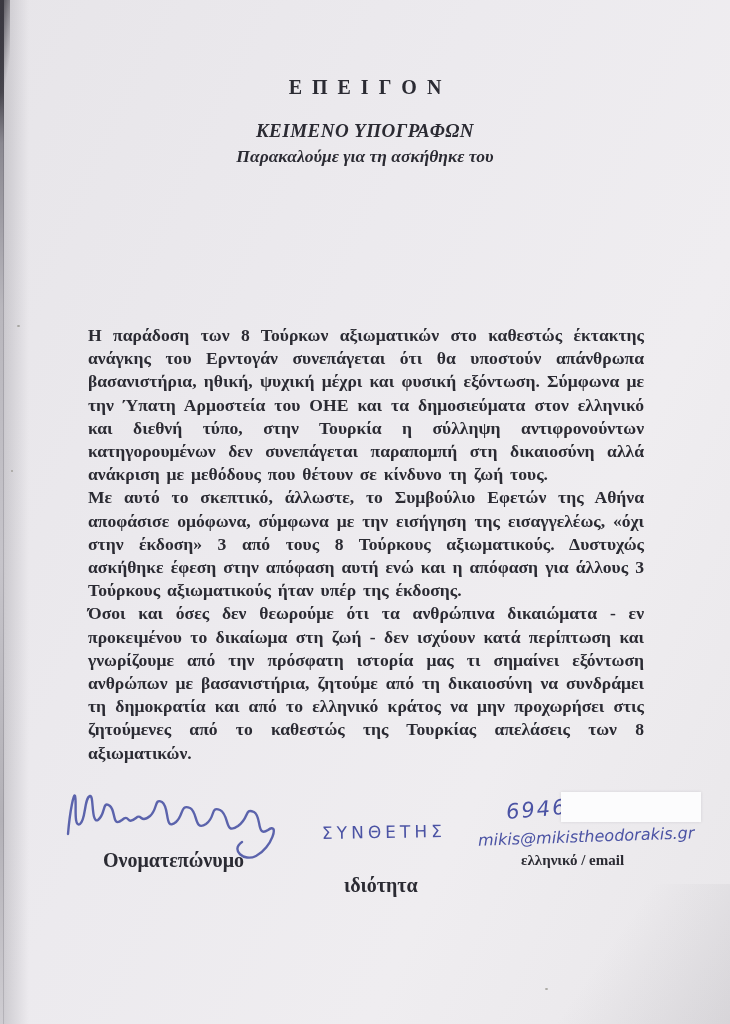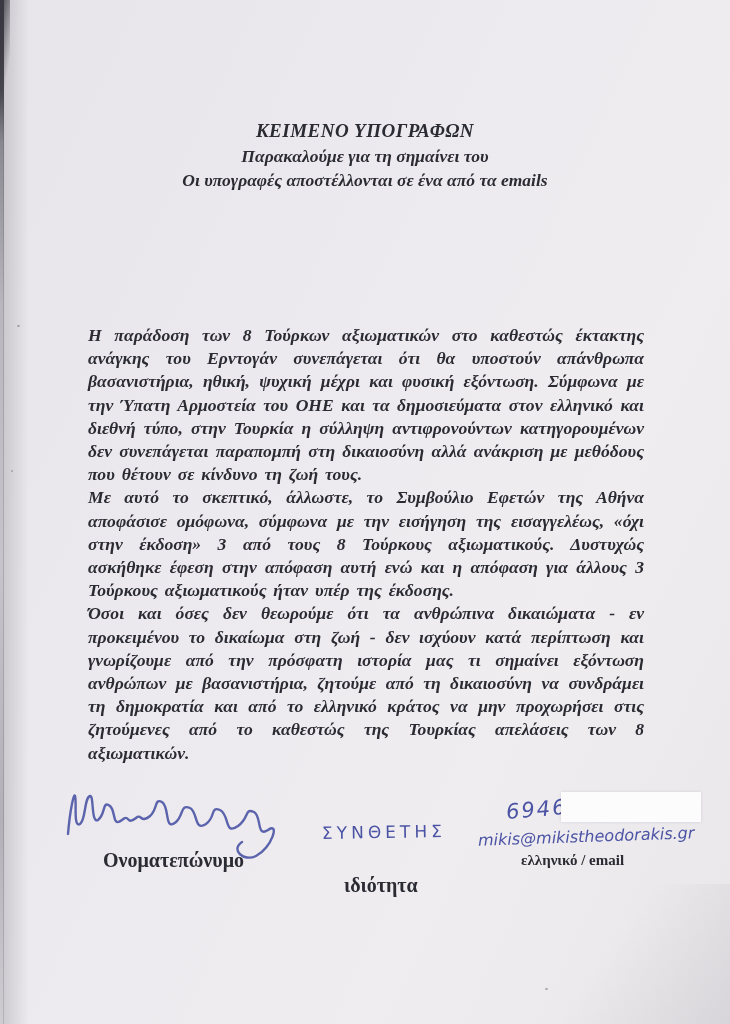--- a/index.html
+++ b/index.html
@@ -46,21 +46,21 @@
   .headline{
     left:88px;width:560px;top:276px;
     font-size:19px;letter-spacing:.6px;word-spacing:5px;
   }
 
   .bodytext{
     left:88px;width:556px;top:324px;
     font-size:17.6px;line-height:23.2px;text-align:justify;
     word-spacing:2.5px;
   }
-  .bodytext p{margin:0;font-style:italic;}
+  .bodytext p{margin:0;}
 
   .hand{color:#4b53a4;font-family:"DejaVu Sans",sans-serif;}
   .sig-svg{left:58px;top:780px;width:240px;height:80px;}
   .hw-role{left:322px;top:822px;font-size:17px;letter-spacing:4px;transform:rotate(-1deg);}
   .hw-phone{left:506px;top:797px;font-size:21px;font-style:italic;letter-spacing:2px;transform:rotate(-5deg);}
   .redact{
     left:561px;top:792px;width:140px;height:30px;
     background:#fcfcfd;box-shadow:0 0 3px rgba(40,40,50,.12);
   }
   .hw-email{left:478px;top:827px;font-size:16px;font-style:italic;transform:rotate(-2deg);white-space:nowrap;}
@@ -76,25 +76,25 @@
 <div class="paper">
 
   <div class="edge-left"></div>
   <div class="shadow-left"></div>
   <div class="corner-tl"></div>
   <div class="curl-br"></div>
   <div class="speck" style="left:17px;top:325px;width:3px;height:2px;"></div>
   <div class="speck" style="left:11px;top:470px;width:2px;height:2px;"></div>
   <div class="speck" style="left:545px;top:988px;width:3px;height:2px;"></div>
 
+  <div class="abs print urgent">ΕΠΕΙΓΟΝ</div>
 
   <div class="abs print notice">
     <div class="n-title">ΚΕΙΜΕΝΟ ΥΠΟΓΡΑΦΩΝ</div>
-    <div class="n-line">Παρακαλούμε για τη σημαίνει του</div>
-    <div class="n-line">Οι υπογραφές αποστέλλονται σε ένα από τα emails</div>
+    <div class="n-line">Παρακαλούμε για τη ασκήθηκε του</div>
   </div>
 
 
   <div class="abs print bodytext">
     <p>Η παράδοση των 8 Τούρκων αξιωματικών στο καθεστώς έκτακτης ανάγκης του Ερντογάν συνεπάγεται ότι θα υποστούν απάνθρωπα βασανιστήρια, ηθική, ψυχική μέχρι και φυσική εξόντωση. Σύμφωνα με την Ύπατη Αρμοστεία του ΟΗΕ και τα δημοσιεύματα στον ελληνικό και διεθνή τύπο, στην Τουρκία η σύλληψη αντιφρονούντων κατηγορουμένων δεν συνεπάγεται παραπομπή στη δικαιοσύνη αλλά ανάκριση με μεθόδους που θέτουν σε κίνδυνο τη ζωή τους.</p>
     <p>Με αυτό το σκεπτικό, άλλωστε, το Συμβούλιο Εφετών της Αθήνα αποφάσισε ομόφωνα, σύμφωνα με την εισήγηση της εισαγγελέως, «όχι στην έκδοση» 3 από τους 8 Τούρκους αξιωματικούς. Δυστυχώς ασκήθηκε έφεση στην απόφαση αυτή ενώ και η απόφαση για άλλους 3 Τούρκους αξιωματικούς ήταν υπέρ της έκδοσης.</p>
     <p>Όσοι και όσες δεν θεωρούμε ότι τα ανθρώπινα δικαιώματα - εν προκειμένου το δικαίωμα στη ζωή - δεν ισχύουν κατά περίπτωση και γνωρίζουμε από την πρόσφατη ιστορία μας τι σημαίνει εξόντωση ανθρώπων με βασανιστήρια, ζητούμε από τη δικαιοσύνη να συνδράμει τη δημοκρατία και από το ελληνικό κράτος να μην προχωρήσει στις ζητούμενες από το καθεστώς της Τουρκίας απελάσεις των 8 αξιωματικών.</p>
   </div>
 
   <svg class="abs sig-svg" viewBox="0 0 240 80">

